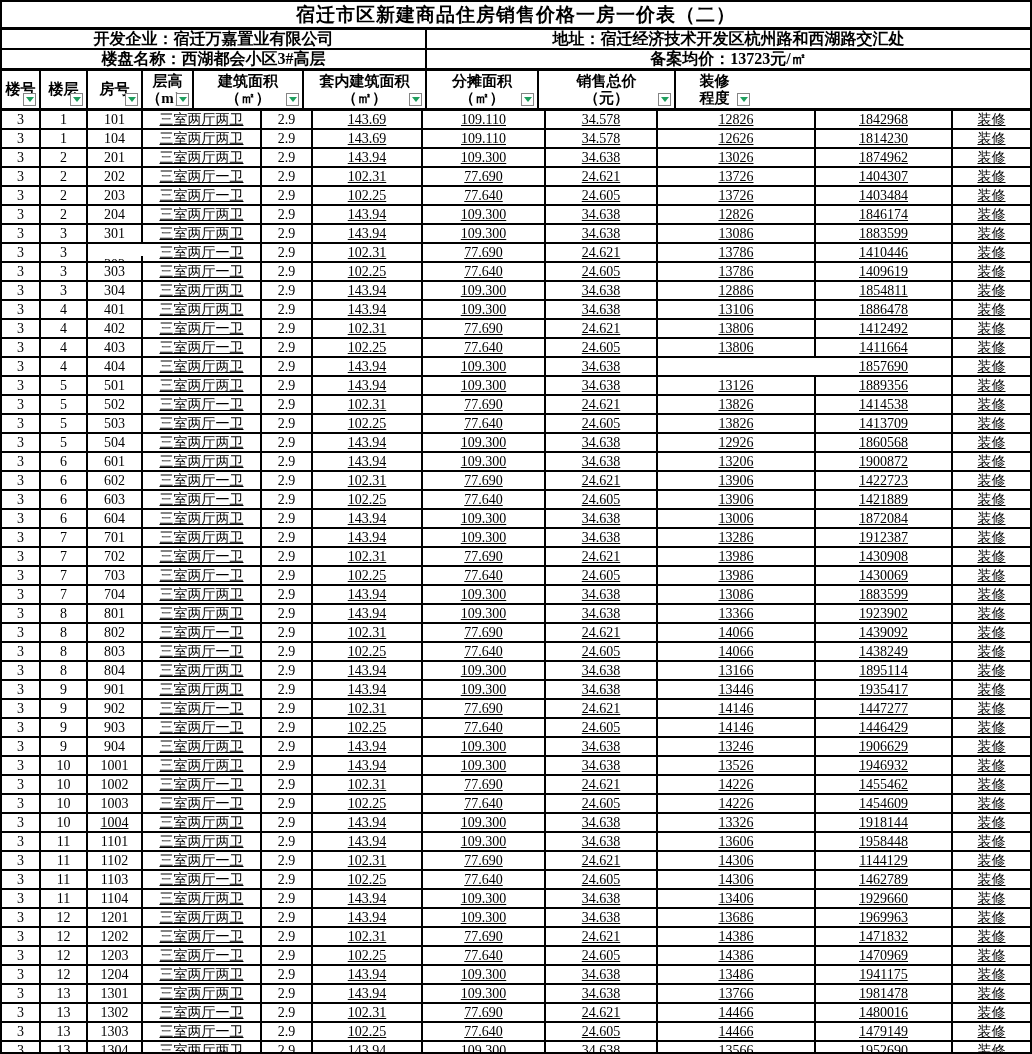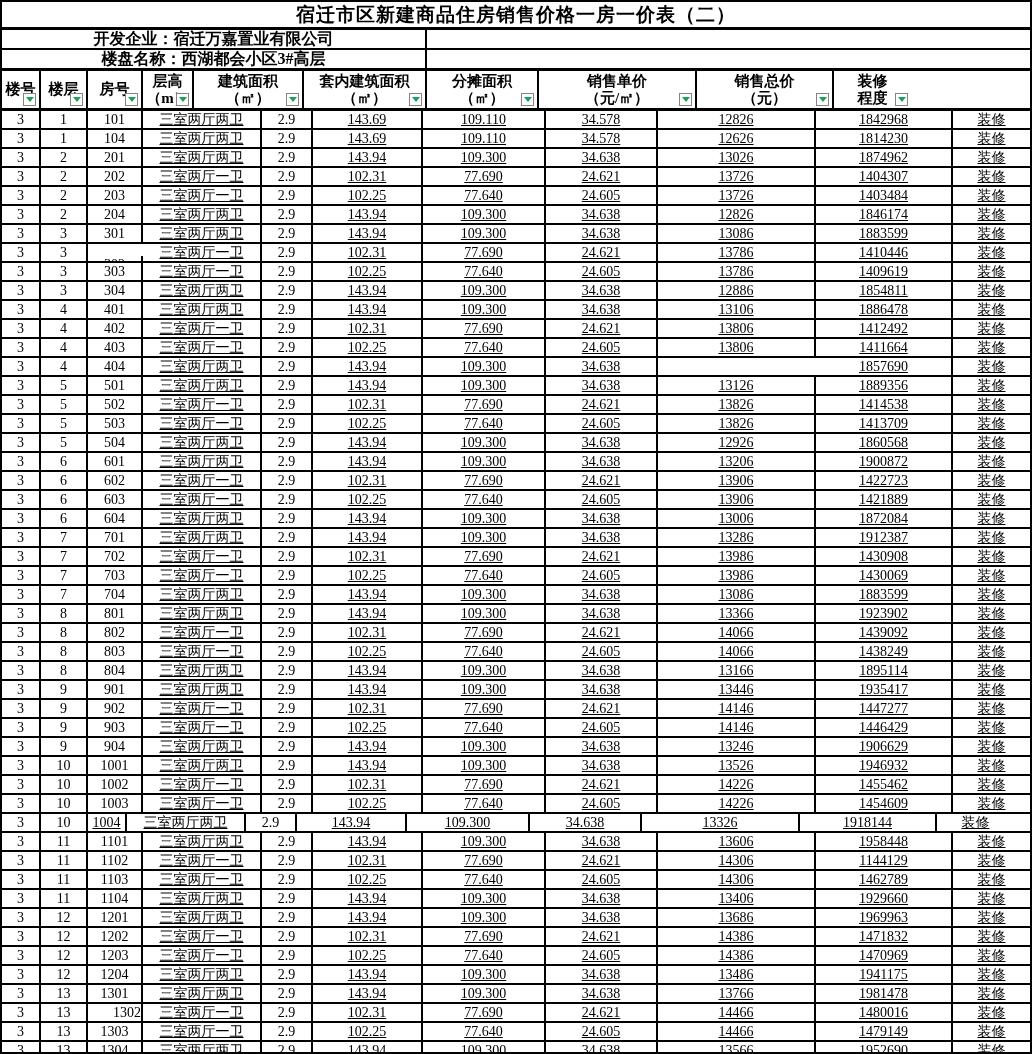--- a/index.html
+++ b/index.html
@@ -30,23 +30,25 @@
   .farrow{width:0;height:0;border-left:4px solid transparent;border-right:4px solid transparent;
           border-top:5px solid #1f9e5e;}
 </style>
 </head>
 <body>
 
 <div class="sheet">
   <div class="title-row">宿迁市区新建商品住房销售价格一房一价表（二）</div>
   <div class="info-row first">
     <div class="info-left">开发企业：宿迁万嘉置业有限公司</div>
+    <div class="info-right">地址：宿迁经济技术开发区杭州路和西湖路交汇处</div>
   </div>
   <div class="info-row second">
     <div class="info-left">楼盘名称：西湖都会小区3#高层</div>
+    <div class="info-right">备案均价：13723元/㎡</div>
   </div>
   <div class="header-row" id="headerRow">
       <div class="hcell" style="width: 39px;">
         <span>楼号</span>
         <span></span>
         <span class="fbtn">
           <span class="farrow"></span>
         </span>
       </div>
       <div class="hcell" style="width: 47px;">
@@ -84,27 +86,20 @@
           <span class="farrow"></span>
         </span>
       </div>
       <div class="hcell" style="width: 112px;">
         <span>分摊面积</span>
         <span>（㎡）</span>
         <span class="fbtn">
           <span class="farrow"></span>
         </span>
       </div>
-      <div class="hcell" style="width: 158px;">
-        <span>销售单价</span>
-        <span>（元/㎡）</span>
-        <span class="fbtn">
-          <span class="farrow"></span>
-        </span>
-      </div>
       <div class="hcell" style="width: 137px;">
         <span>销售总价</span>
         <span>（元）</span>
         <span class="fbtn">
           <span class="farrow"></span>
         </span>
       </div>
       <div class="hcell last" style="width: 77px;">
         <span>装修</span>
         <span>程度</span>
@@ -591,21 +586,21 @@
         <div class="dcell u" style="width: 110px;">102.25</div>
         <div class="dcell u" style="width: 123px;">77.640</div>
         <div class="dcell u" style="width: 112px;">24.605</div>
         <div class="dcell u" style="width: 158px;">14226</div>
         <div class="dcell u" style="width: 137px;">1454609</div>
         <div class="dcell last u" style="width: 77px;">装修</div>
       </div>
       <div class="data-row">
         <div class="dcell" style="width: 39px;">3</div>
         <div class="dcell" style="width: 47px;">10</div>
-        <div class="dcell" style="width: 39px; text-decoration: underline;">1004</div>
+        <div class="dcell" style="width: 55px; text-decoration: underline;">1004</div>
         <div class="dcell u" style="width: 119px;">三室两厅两卫</div>
         <div class="dcell" style="width: 51px;">2.9</div>
         <div class="dcell u" style="width: 110px;">143.94</div>
         <div class="dcell u" style="width: 123px;">109.300</div>
         <div class="dcell u" style="width: 112px;">34.638</div>
         <div class="dcell u" style="width: 158px;">13326</div>
         <div class="dcell u" style="width: 137px;">1918144</div>
         <div class="dcell last u" style="width: 77px;">装修</div>
       </div>
       <div class="data-row">
@@ -721,21 +716,21 @@
         <div class="dcell u" style="width: 110px;">143.94</div>
         <div class="dcell u" style="width: 123px;">109.300</div>
         <div class="dcell u" style="width: 112px;">34.638</div>
         <div class="dcell u" style="width: 158px;">13766</div>
         <div class="dcell u" style="width: 137px;">1981478</div>
         <div class="dcell last u" style="width: 77px;">装修</div>
       </div>
       <div class="data-row">
         <div class="dcell" style="width: 39px;">3</div>
         <div class="dcell" style="width: 47px;">13</div>
-        <div class="dcell" style="width: 55px; text-align: right;">1302</div>
+        <div class="dcell" style="width: 55px;">1302</div>
         <div class="dcell u" style="width: 119px;">三室两厅一卫</div>
         <div class="dcell" style="width: 51px;">2.9</div>
         <div class="dcell u" style="width: 110px;">102.31</div>
         <div class="dcell u" style="width: 123px;">77.690</div>
         <div class="dcell u" style="width: 112px;">24.621</div>
         <div class="dcell u" style="width: 158px;">14466</div>
         <div class="dcell u" style="width: 137px;">1480016</div>
         <div class="dcell last u" style="width: 77px;">装修</div>
       </div>
       <div class="data-row">

